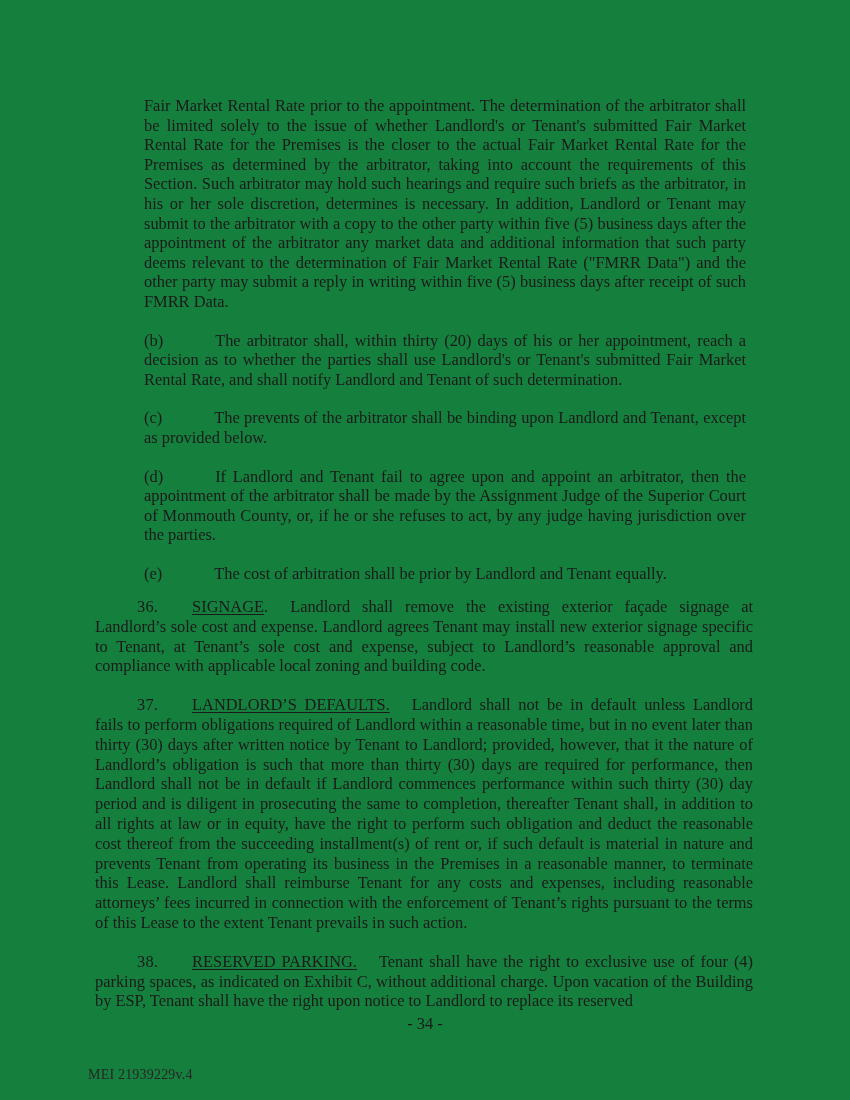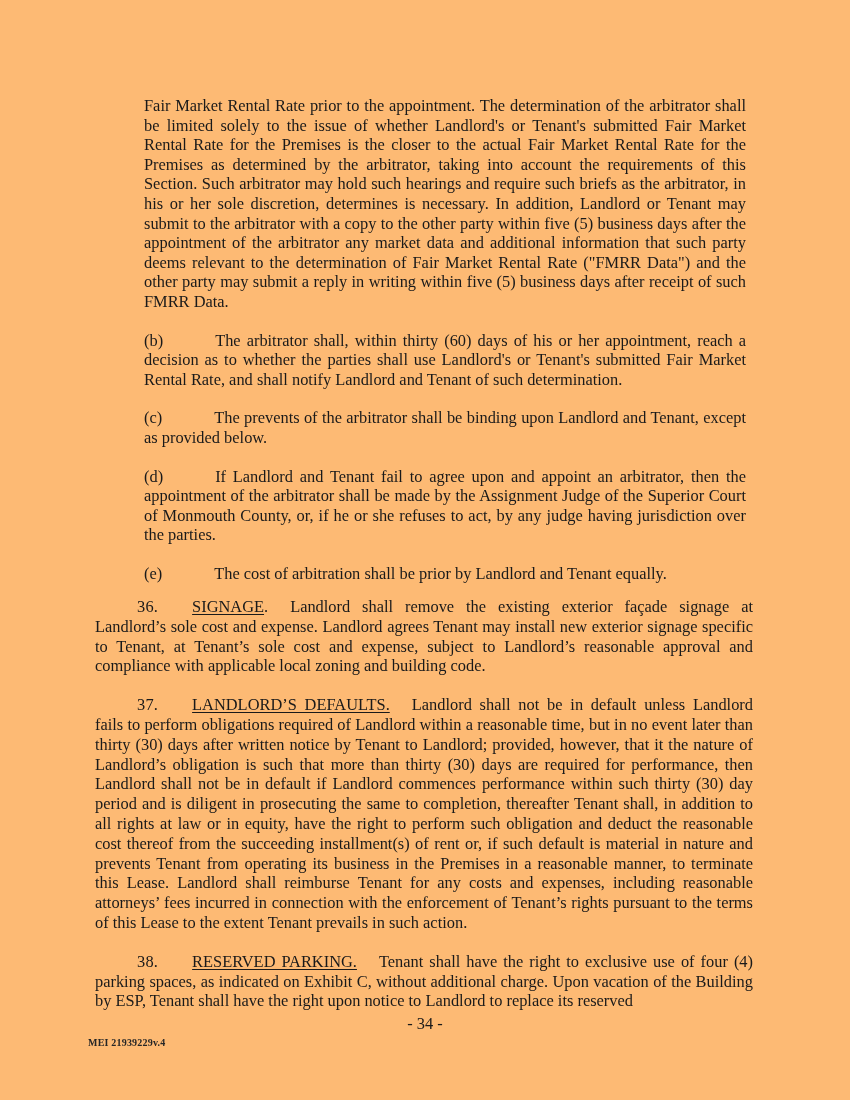--- a/index.html
+++ b/index.html
@@ -12,21 +12,21 @@
     height: 1100px;
     position: relative;
     font-family: "Liberation Serif", "DejaVu Serif", serif;
     color: #1a1a1a;
     overflow: hidden;
   }
 
   .page {
     position: absolute;
     inset: 0;
-    background: #fdba74;
+    background: #15803d;
   }
 
   
   .block-indent {
     position: absolute;
     left: 144px;
     width: 602px;
   }
   .block-indent p {
     margin: 0 0 19px 0;
@@ -72,38 +72,38 @@
     left: 0;
     top: 1014px;
     width: 850px;
     text-align: center;
     font-size: 16.4px;
     line-height: 20px;
   }
   .footer-ref {
     position: absolute;
     left: 88px;
-    top: 1036px;
-    font-size: 10px;
-    font-weight: bold;
+    top: 1068px;
+    font-size: 14px;
+    font-weight: normal;
     letter-spacing: 0.2px;
     line-height: 14px;
     color: #262626;
   }
 </style>
 </head>
 <body>
 
 <div class="page">
 
   <div class="block-indent" style="top:96px;">
 
     <p>Fair Market Rental Rate prior to the appointment. The determination of the arbitrator shall be limited solely to the issue of whether Landlord's or Tenant's submitted Fair Market Rental Rate for the Premises is the closer to the actual Fair Market Rental Rate for the Premises as determined by the arbitrator, taking into account the requirements of this Section. Such arbitrator may hold such hearings and require such briefs as the arbitrator, in his or her sole discretion, determines is necessary. In addition, Landlord or Tenant may submit to the arbitrator with a copy to the other party within five (5) business days after the appointment of the arbitrator any market data and additional information that such party deems relevant to the determination of Fair Market Rental Rate ("FMRR Data") and the other party may submit a reply in writing within five (5) business days after receipt of such FMRR Data.</p>
 
-    <p class="lettered"><span>(b)</span><span class="gap-lg"></span><span>The arbitrator shall, within thirty (60) days of his or her appointment, reach a decision as to whether the parties shall use Landlord's or Tenant's submitted Fair Market Rental Rate, and shall notify Landlord and Tenant of such determination.</span></p>
+    <p class="lettered"><span>(b)</span><span class="gap-lg"></span><span>The arbitrator shall, within thirty (20) days of his or her appointment, reach a decision as to whether the parties shall use Landlord's or Tenant's submitted Fair Market Rental Rate, and shall notify Landlord and Tenant of such determination.</span></p>
 
     <p class="lettered"><span>(c)</span><span class="gap-lg"></span><span>The prevents of the arbitrator shall be binding upon Landlord and Tenant, except as provided below.</span></p>
 
     <p class="lettered"><span>(d)</span><span class="gap-lg"></span><span>If Landlord and Tenant fail to agree upon and appoint an arbitrator, then the appointment of the arbitrator shall be made by the Assignment Judge of the Superior Court of Monmouth County, or, if he or she refuses to act, by any judge having jurisdiction over the parties.</span></p>
 
     <p class="lettered"><span>(e)</span><span class="gap-lg"></span><span>The cost of arbitration shall be prior by Landlord and Tenant equally.</span></p>
 
   </div>
 
   <div class="block-full" style="top:597px;">

